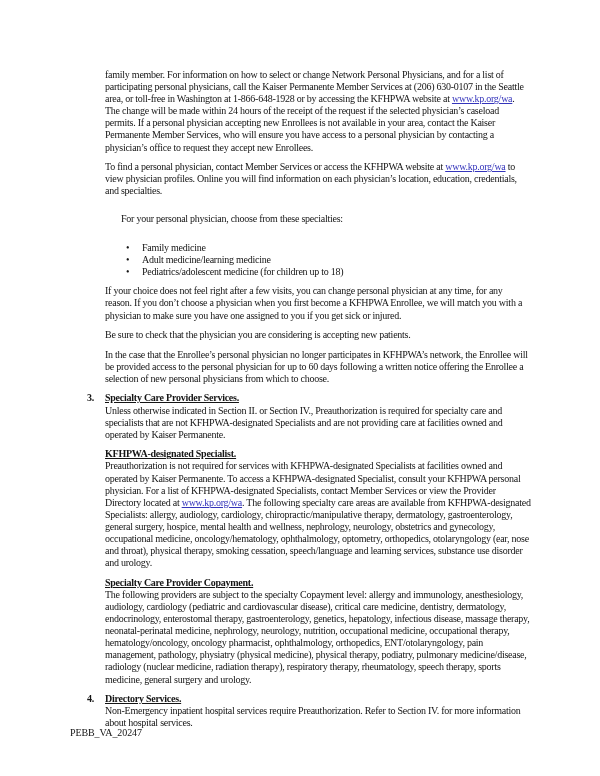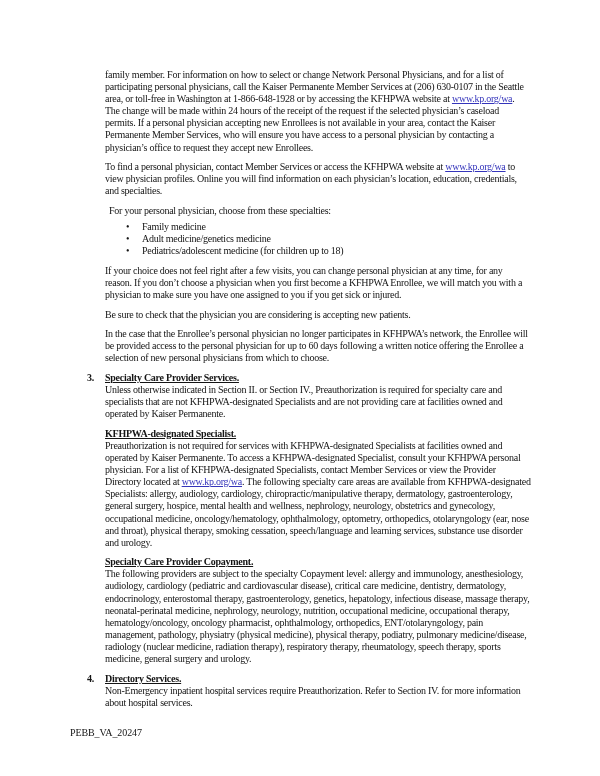--- a/index.html
+++ b/index.html
@@ -23,21 +23,21 @@
     top: 69px;
     font-size: 10px;
     line-height: 12.1px;
     letter-spacing: -0.25px;
     text-align: left;
   }
   .doc-body p {
     margin: 0 0 7.5px 0;
   }
   .doc-body p.intro {
-    margin: 4px;
+    margin: 16px;
   }
   ul.spec-list {
     list-style: none;
     margin: 0 0 7.5px 0;
     padding: 0;
   }
   ul.spec-list li {
     position: relative;
     padding-left: 37px;
   }
@@ -79,21 +79,21 @@
 <div class="page" style="color: rgb(20, 20, 20); background: rgb(255, 255, 255);">
   <div class="doc-body">
 
     <p><span>family member. For information on how to select or change Network Personal Physicians, and for a list of participating personal physicians, call the Kaiser Permanente Member Services at (206) 630-0107 in the Seattle area, or toll-free in Washington at 1-866-648-1928 or by accessing the KFHPWA website at </span><a href="#" class="doc-link" style="color: rgb(52, 52, 187);">www.kp.org/wa</a><span>. The change will be made within 24 hours of the receipt of the request if the selected physician’s caseload permits. If a personal physician accepting new Enrollees is not available in your area, contact the Kaiser Permanente Member Services, who will ensure you have access to a personal physician by contacting a physician’s office to request they accept new Enrollees.</span></p>
 
     <p><span>To find a personal physician, contact Member Services or access the KFHPWA website at </span><a href="#" class="doc-link" style="color: rgb(52, 52, 187);">www.kp.org/wa</a><span> to view physician profiles. Online you will find information on each physician’s location, education, credentials, and specialties.</span></p>
 
     <p class="intro">For your personal physician, choose from these specialties:</p>
     <ul class="spec-list">
       <li><span class="bullet">•</span><span>Family medicine</span></li>
-      <li><span class="bullet">•</span><span>Adult medicine/genetics medicine</span></li>
+      <li><span class="bullet">•</span><span>Adult medicine/learning medicine</span></li>
       <li><span class="bullet">•</span><span>Pediatrics/adolescent medicine (for children up to 18)</span></li>
     </ul>
 
     <p>If your choice does not feel right after a few visits, you can change personal physician at any time, for any reason. If you don’t choose a physician when you first become a KFHPWA Enrollee, we will match you with a physician to make sure you have one assigned to you if you get sick or injured.</p>
 
     <p>Be sure to check that the physician you are considering is accepting new patients.</p>
 
     <p>In the case that the Enrollee’s personal physician no longer participates in KFHPWA’s network, the Enrollee will be provided access to the personal physician for up to 60 days following a written notice offering the Enrollee a selection of new personal physicians from which to choose.</p>
 
     <div class="numbered-item">

